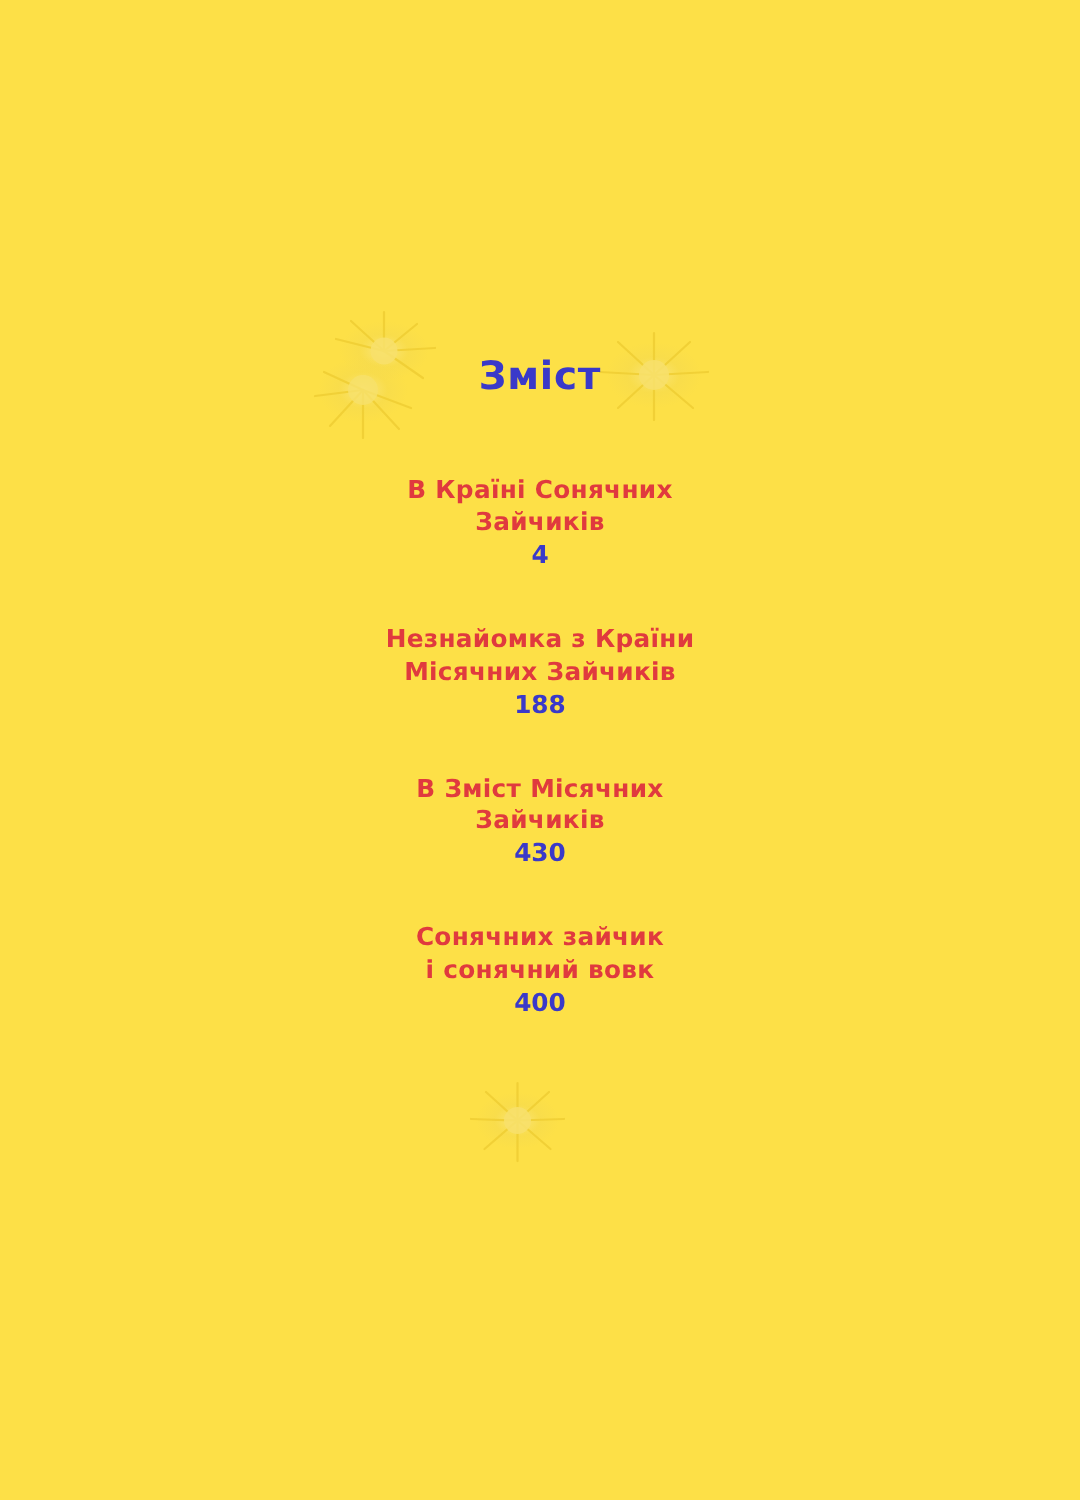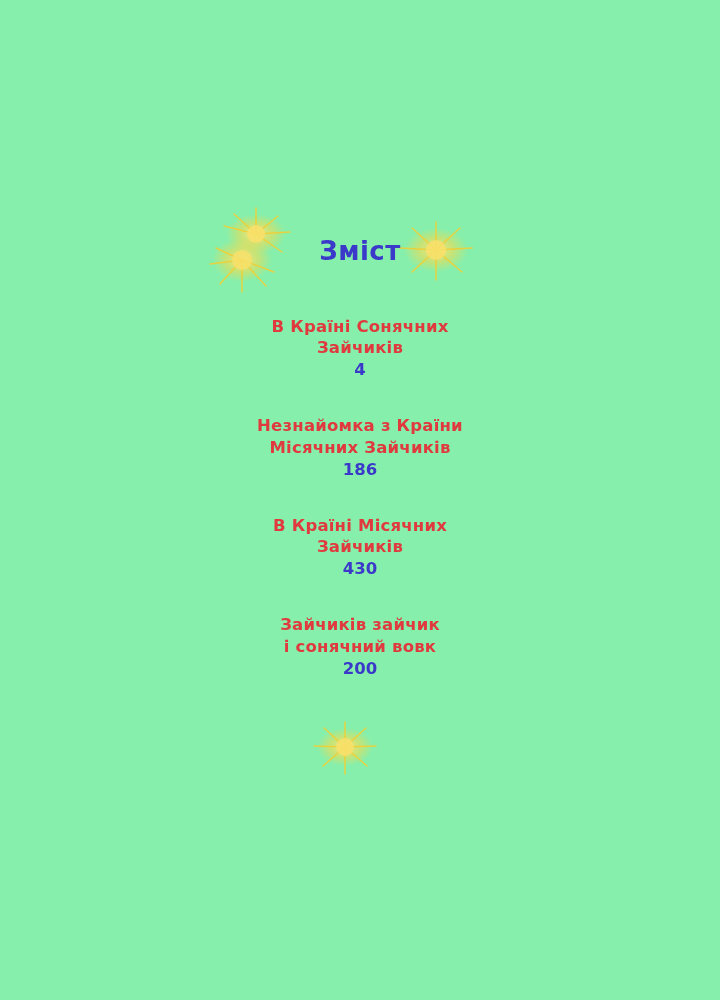--- a/index.html
+++ b/index.html
@@ -11,21 +11,21 @@
     width: 720px;
     height: 1000px;
     font-family: "Liberation Sans", sans-serif;
     position: relative;
     overflow: hidden;
   }
 
   .page {
     position: absolute;
     inset: 0;
-    background: #86efac;
+    background: #fde047;
   }
 
   
   .sunburst {
     position: absolute;
     pointer-events: none;
   }
   .sunburst svg { display: block; }
 
   
@@ -162,29 +162,29 @@
 
     <div class="toc-entry">
       <div class="toc-entry-title">В Країні Сонячних
 Зайчиків</div>
       <div class="toc-entry-page">4</div>
     </div>
 
     <div class="toc-entry">
       <div class="toc-entry-title">Незнайомка з Країни
 Місячних Зайчиків</div>
-      <div class="toc-entry-page">186</div>
+      <div class="toc-entry-page">188</div>
     </div>
 
     <div class="toc-entry">
-      <div class="toc-entry-title">В Країні Місячних
+      <div class="toc-entry-title">В Зміст Місячних
 Зайчиків</div>
       <div class="toc-entry-page">430</div>
     </div>
 
     <div class="toc-entry">
-      <div class="toc-entry-title">Зайчиків зайчик
+      <div class="toc-entry-title">Сонячних зайчик
 і сонячний вовк</div>
-      <div class="toc-entry-page">200</div>
+      <div class="toc-entry-page">400</div>
     </div>
 
   </div>
 </div>
 
 </body></html>

